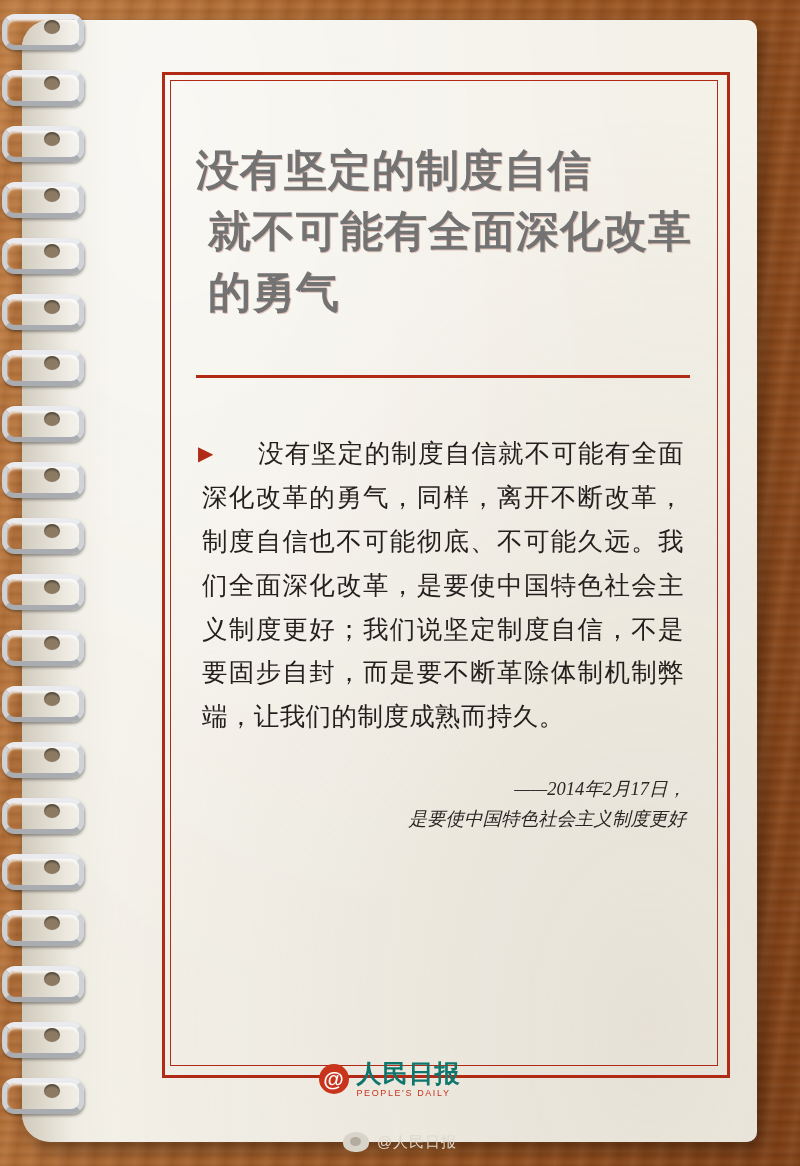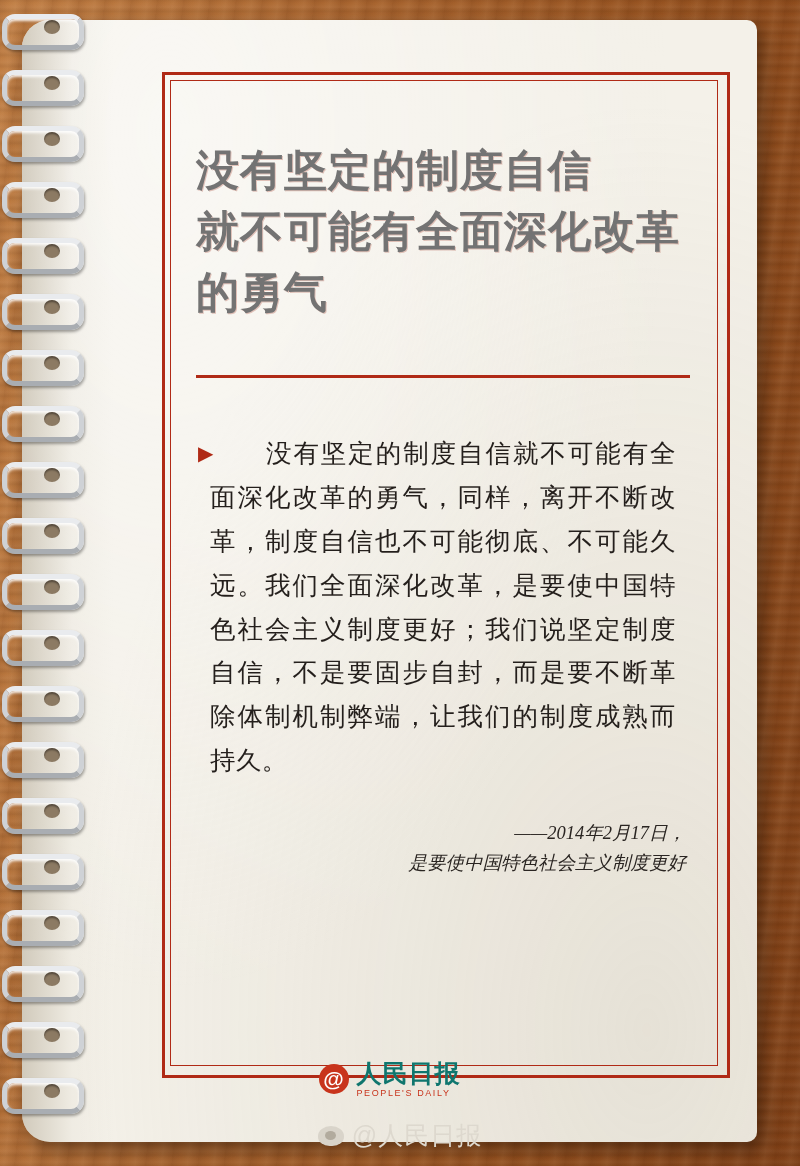--- a/index.html
+++ b/index.html
@@ -138,21 +138,21 @@
   .headline {
     color: #737373;
     font-family: "Liberation Sans", "DejaVu Sans", sans-serif;
     font-weight: bold;
     font-size: 43px;
     line-height: 1.42;
     letter-spacing: 1px;
     margin: 0 0 0 4px;
     text-shadow: 1px 1px 0 rgba(150,30,10,0.25);
   }
-  .headline .line2 { display: block; }
+  .headline .line2 { display: block; margin-left: 12px; }
 
   .divider {
     margin: 52px 4px 0 4px;
     height: 3px;
     background: #b02a16;
   }
 
   .body-block {
     margin: 54px 2px 0 2px;
     position: relative;
@@ -166,21 +166,21 @@
     top: 11px;
   }
   .body-text {
     font-family: "Liberation Serif", "DejaVu Serif", serif;
     font-size: 25.5px;
     line-height: 1.72;
     color: #241f1c;
     text-align: justify;
     text-indent: 56px;
     letter-spacing: 0.4px;
-    margin: 16px;
+    margin: 8px;
   }
 
   .attrib {
     margin-top: 36px;
     text-align: right;
     font-family: "Liberation Serif", "DejaVu Serif", serif;
     font-size: 18.5px;
     line-height: 1.62;
     color: #2a2522;
     font-style: italic;
@@ -250,21 +250,21 @@
   .wb-eye::after {
     content: "";
     position: absolute;
     left: 7px; top: 5px;
     width: 11px; height: 9px;
     border-radius: 50%;
     background: #b2ab9e;
   }
   .wm-text {
     font-family: "Liberation Sans", "DejaVu Sans", sans-serif;
-    font-size: 25px;
+    font-size: 15px;
     color: #ddd8ce;
     letter-spacing: 1px;
   }
 </style>
 </head>
 <body>
 
 <div class="desk">
   <div class="desk-grain"></div>
 </div>

